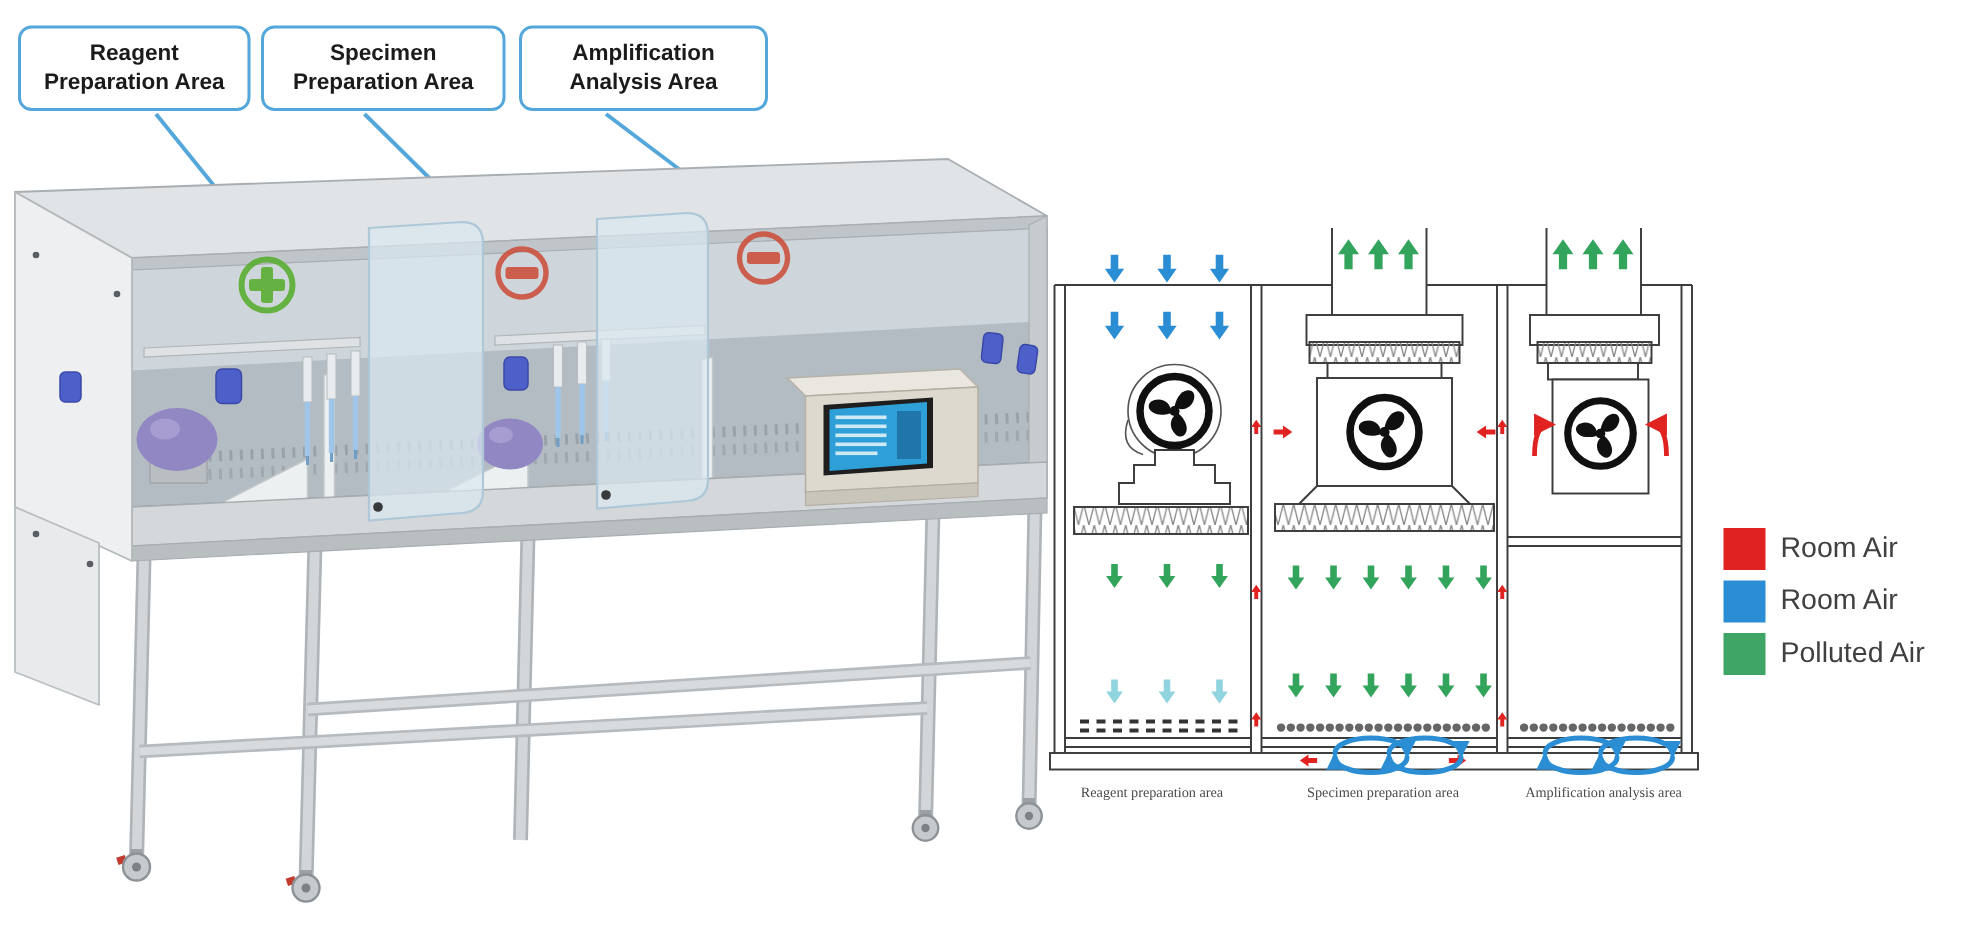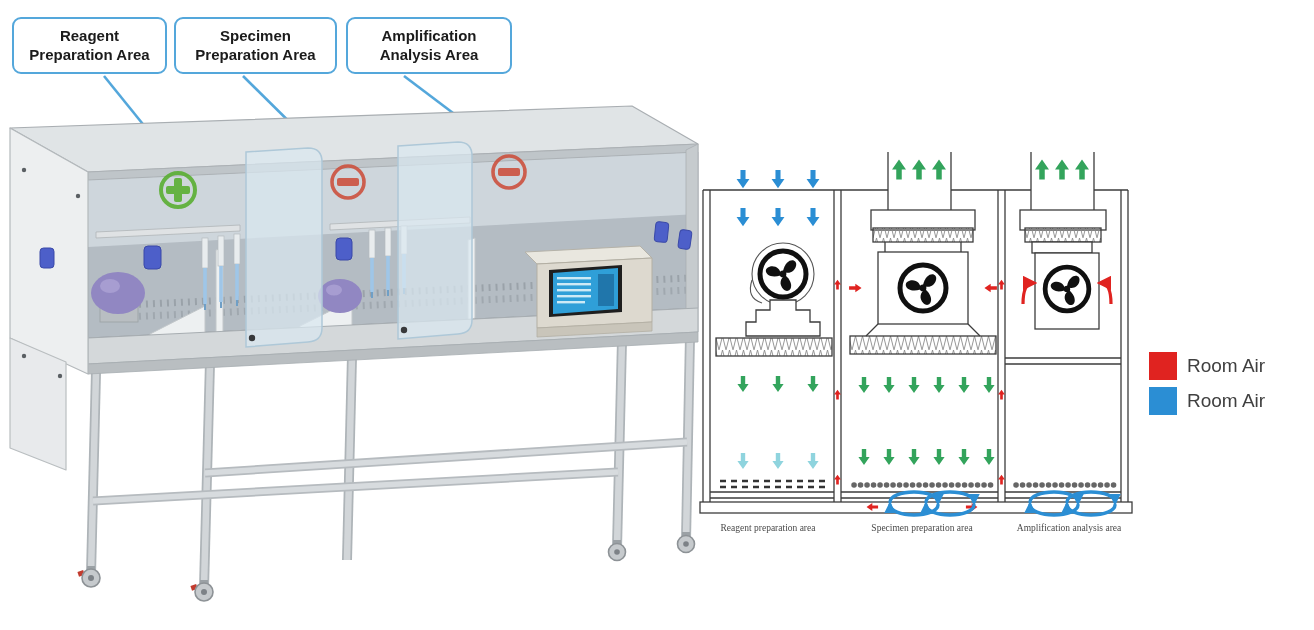--- a/index.html
+++ b/index.html
@@ -373,13 +373,17 @@
 
 <div id="legend">
   <div class="legend-row">
     <div class="swatch" style="background-color: rgb(224, 35, 32);"></div>
     <div class="legend-label">Room Air</div>
   </div>
   <div class="legend-row">
     <div class="swatch" style="background-color: rgb(43, 142, 212);"></div>
     <div class="legend-label">Room Air</div>
   </div>
+  <div class="legend-row">
+    <div class="swatch" style="background-color: rgb(63, 165, 103);"></div>
+    <div class="legend-label">Polluted Air</div>
+  </div>
 </div>
 
 </body></html>

